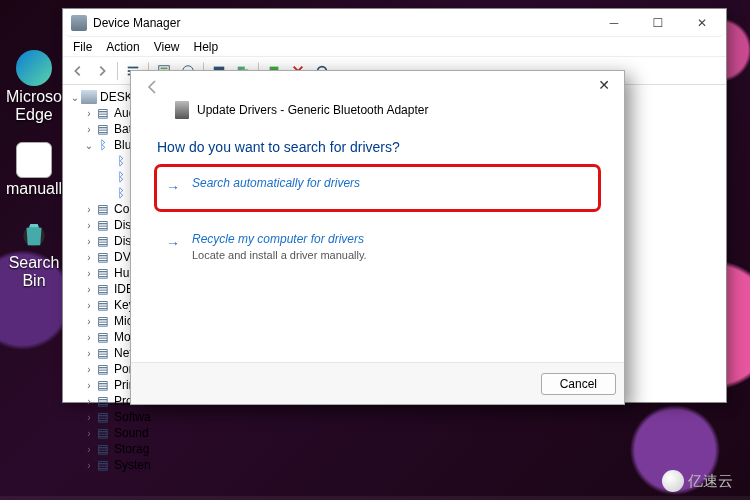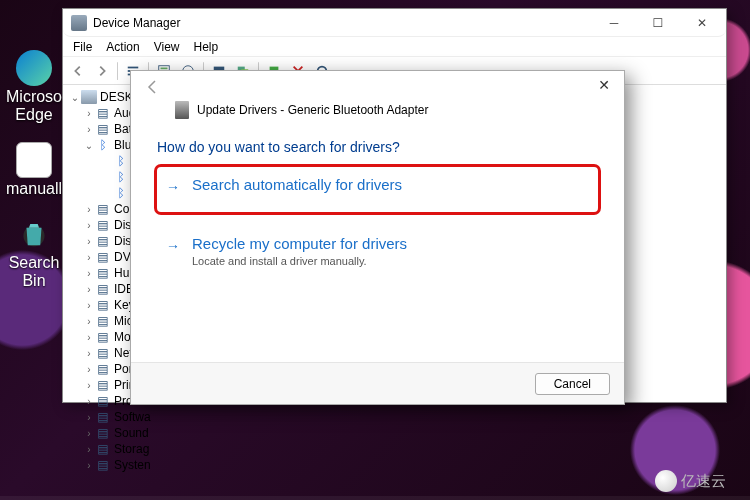--- a/index.html
+++ b/index.html
@@ -84,35 +84,35 @@
   .dlg-close { position:absolute; right:6px; top:4px; width:28px;height:20px;display:flex;align-items:center;justify-content:center;color:#333;font-size:14px;}
   .dlg-title-row { display:flex;align-items:center;gap:8px;padding:2px 20px 0 44px;}
   .dlg-title-row .dicon{width:14px;height:18px;background:linear-gradient(#bbb,#555);border-radius:1px;}
   .dlg-body { padding: 20px 26px 0 26px; }
   .dlg-heading { color:#003d8f; font-size:14px; margin-bottom:12px;}
   .option {
     border:1px solid transparent; padding:8px 10px 10px 34px; position:relative; margin-bottom:14px;
     cursor:pointer;
   }
   .option .arrow { position:absolute; left:8px; top:9px; color:#1a6fc9; font-size:14px;}
-  .option .otitle { color:#1a6fc9; font-size:15px; }
+  .option .otitle { color:#1a6fc9; font-size:12px;font-style:italic; }
   .option .odesc { color:#555; font-size:11px; line-height:1.35; margin-top:2px;}
   .option.highlight { outline:3px solid #d11; outline-offset:0; border-radius:4px; padding-bottom:18px;}
   .dlg-footer {
     position:absolute; bottom:0; left:0; right:0; height:42px;
-    display:flex;justify-content:flex-end;align-items:center;padding:0 14px;
+    display:flex;justify-content:flex-end;align-items:center;padding:0 8px;
     border-top:1px solid #e5e5e5; background:#f7f7f7;
   }
   .btn {
     background:#fdfdfd;border:1px solid #aaa;border-radius:3px;
     padding:3px 18px;font-size:12px;
   }
 
   
-  .wm { position:absolute; right:24px; bottom:8px; color:#bbb; font-size:15px; display:flex;align-items:center;gap:4px;}
+  .wm { position:absolute; right:17px; bottom:8px; color:#bbb; font-size:15px; display:flex;align-items:center;gap:4px;}
   .wm .c{width:22px;height:22px;border-radius:50%;background:radial-gradient(circle at 35% 35%,#fff,#ccc);}
 
   .taskbar{position:absolute;left:0;right:0;bottom:0;height:4px;background:rgba(255,255,255,.06);}
 </style>
 </head>
 <body>
 
 <div class="wallpaper"></div>
 
 <div class="desktop-icons">

